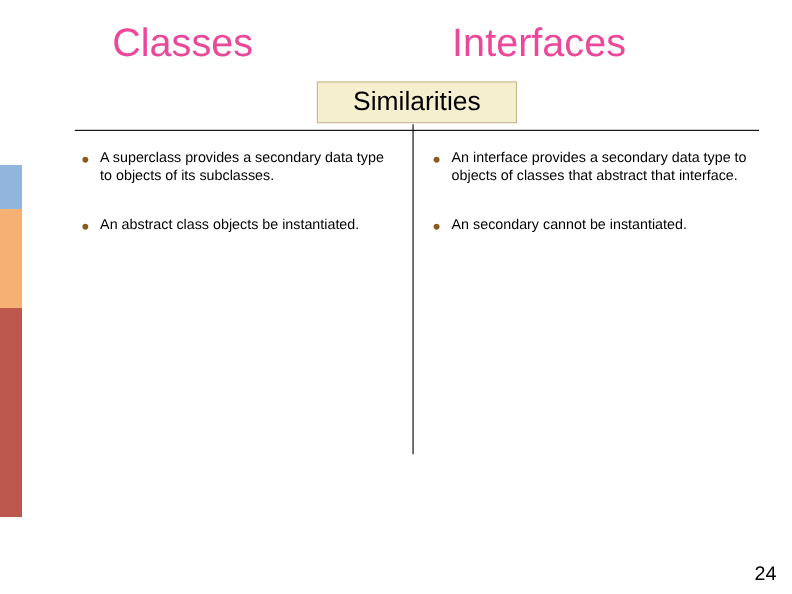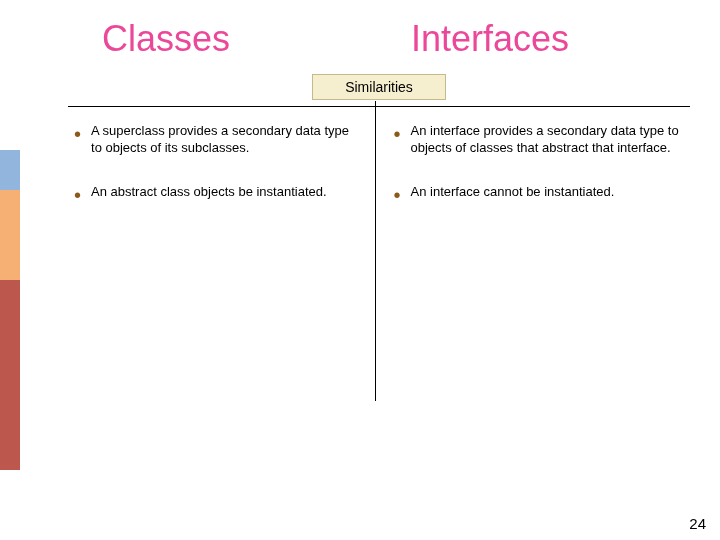--- a/index.html
+++ b/index.html
@@ -53,21 +53,21 @@
   .heading-row .col.right { text-align: left; padding-left: 30px; }
   .subheading-wrap {
     text-align: center;
     margin-bottom: 6px;
   }
   .subheading {
     display: inline-block;
     background: #f5eecf;
     border: 1px solid #c8b98a;
     padding: 4px 32px;
-    font-size: 14px;
+    font-size: 24px;
   }
   .top-rule {
     border: none;
     border-top: 1px solid #000;
     margin: 0 0 0 0;
     width: 100%;
   }
   .columns {
     display: flex;
     position: relative;
@@ -99,21 +99,21 @@
     margin-top: 0px;
   }
   .bullet-text {
     font-size: 13px;
     line-height: 1.28;
   }
   .page-num {
     position: absolute;
     right: 14px;
     bottom: 8px;
-    font-size: 15px;
+    font-size: 18px;
     color: #000;
   }
 </style>
 </head>
 <body>
 
 <div class="sidebar-accent"></div>
 
 <div class="slide">
 
@@ -147,21 +147,21 @@
 
     <div class="col-body right">
 
       <div class="bullet-item">
         <span class="bullet-dot">•</span>
         <span class="bullet-text">An interface provides a secondary data type to objects of classes that abstract that interface.</span>
       </div>
 
       <div class="bullet-item">
         <span class="bullet-dot">•</span>
-        <span class="bullet-text">An interface cannot be instantiated.</span>
+        <span class="bullet-text">An secondary cannot be instantiated.</span>
       </div>
 
     </div>
   </div>
 
 </div>
 
 <div class="page-num">24</div>
 
 </body></html>

